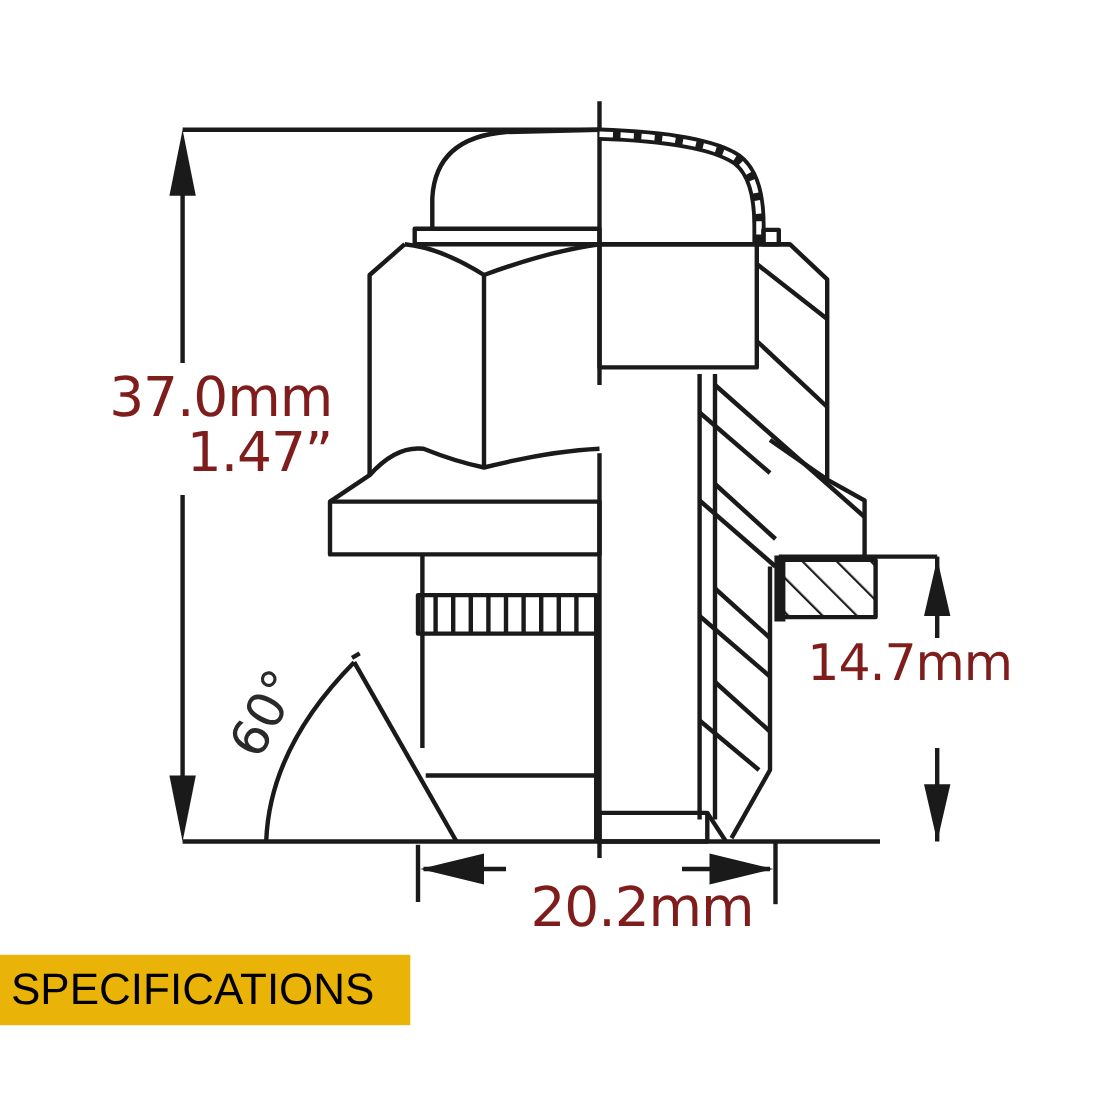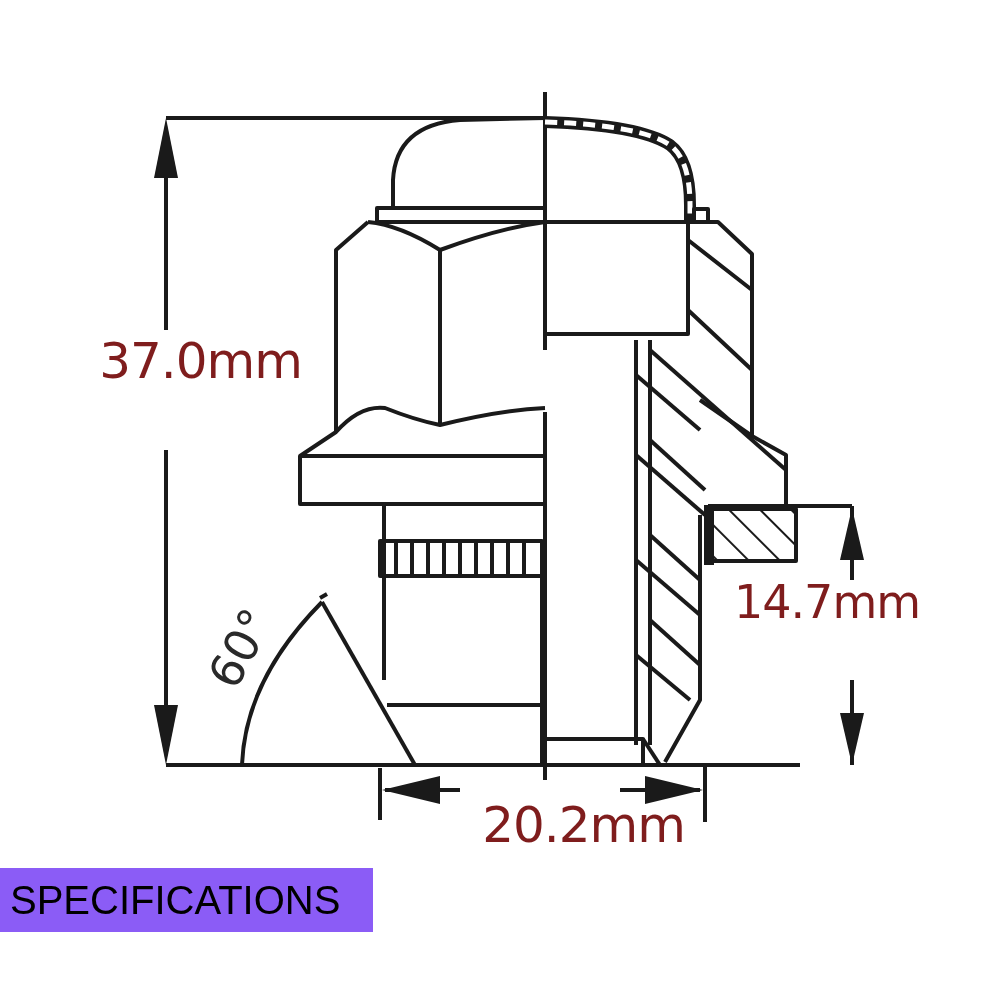--- a/index.html
+++ b/index.html
@@ -12,21 +12,21 @@
     #lbl-height { left: 82px; top: 336px; width: 220px; }
     #lbl-seat   { left: 700px; top: 578px; width: 220px; font-size: 46px; line-height: 48px; }
     #lbl-width  { left: 445px; top: 800px; width: 240px; }
     .dim-label span { display: block; }
     #lbl-angle {
       position: absolute; left: 200px; top: 622px; font-size: 46px; color: #2a2a2a;
       transform: rotate(-62deg); transform-origin: center; width: 80px; text-align: center;
     }
     #spec-banner {
       position: absolute; left: 0; top: 868px; width: 373px; height: 64px;
-      background: #8b5cf6; color: #000000;
+      background: #eab308; color: #000000;
       font-family: "Liberation Sans", sans-serif; font-size: 40px; line-height: 64px;
       padding-left: 10px; box-sizing: border-box; letter-spacing: 0px;
     }
   </style>
 </head>
 <body>
 
 <svg id="drawing" viewBox="0 0 1000 1000" xmlns="http://www.w3.org/2000/svg">
   <defs>
     <pattern id="hatch" patternUnits="userSpaceOnUse" width="22" height="22" patternTransform="rotate(-45)">
@@ -130,20 +130,21 @@
       <line x1="385" y1="790" x2="460" y2="790"></line>
       <line x1="620" y1="790" x2="700" y2="790"></line>
       <polygon points="382,790 440,776 440,804" fill="#1a1a1a" stroke="none"></polygon>
       <polygon points="703,790 645,776 645,804" fill="#1a1a1a" stroke="none"></polygon>
     </g>
   </g>
 </svg>
 
 <div id="lbl-height" class="dim-label">
   <span>37.0mm</span>
+  <span>1.47”</span>
 </div>
 
 <div id="lbl-seat" class="dim-label">
   <span>14.7mm</span>
 </div>
 
 <div id="lbl-width" class="dim-label">
   <span>20.2mm</span>
 </div>
 

